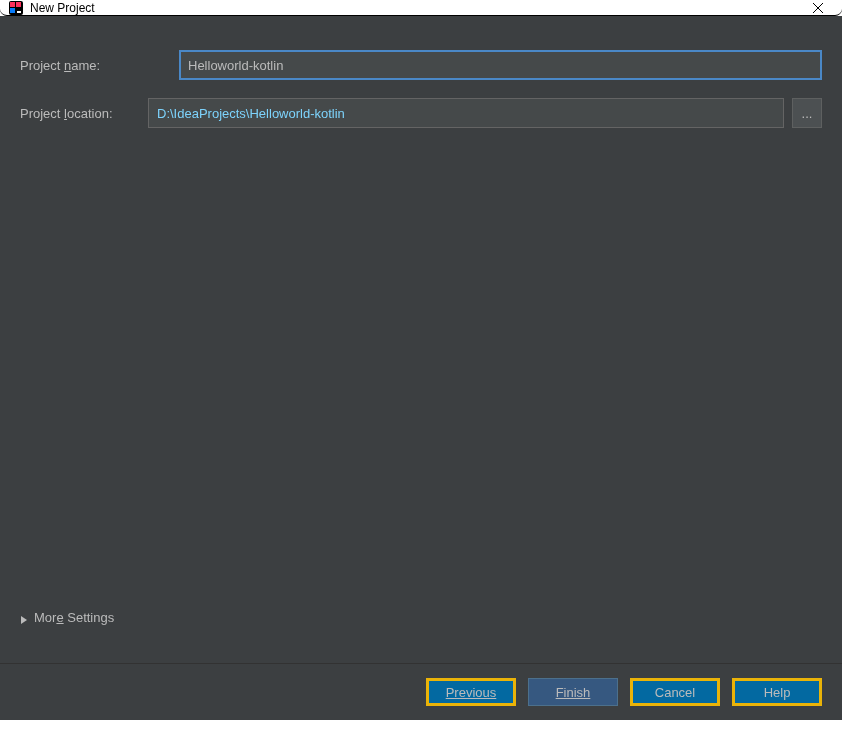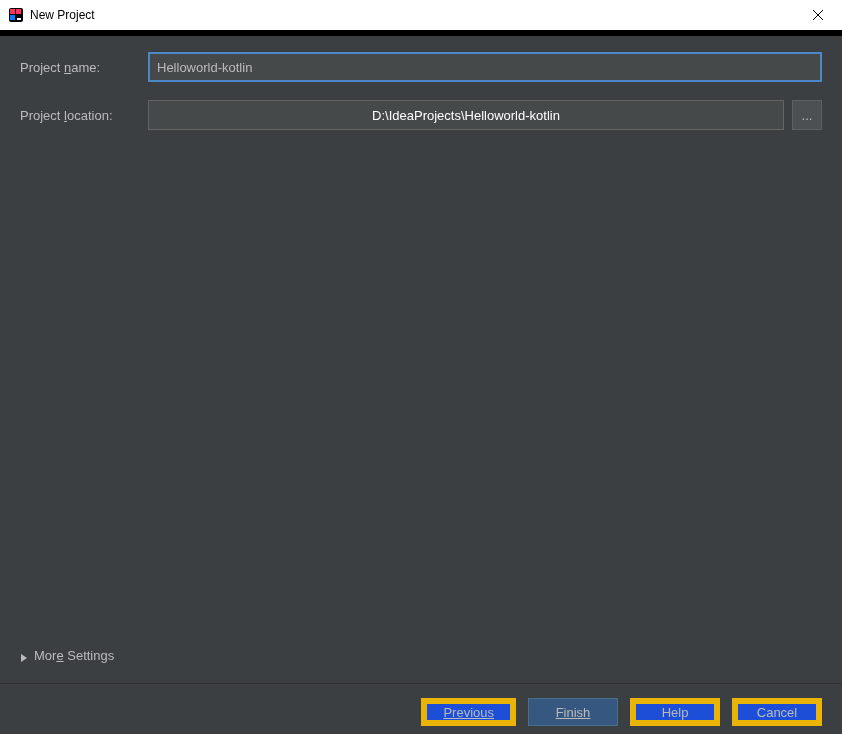--- a/index.html
+++ b/index.html
@@ -11,26 +11,27 @@
     body {
       width: 842px;
       height: 734px;
       background: #ffffff;
       font-family: "Segoe UI", Arial, sans-serif;
       font-size: 13px;
       overflow: hidden;
     }
     
     .titlebar {
-      height: 36px;
+      height: 16px;
       background: #ffffff;
       display: flex;
       align-items: center;
       padding: 0 8px;
-      border-bottom: 6px solid #000000;
+      border-bottom: 1px solid #000000;
+      border-radius: 7px;
     }
     
     .titlebar-icon {
       width: 16px;
       height: 16px;
       margin-right: 6px;
       display: inline-flex;
       align-items: center;
       justify-content: center;
     }
@@ -53,21 +54,21 @@
     
     .dialog-body {
       background: #3c3f41;
       height: calc(734px - 30px);
       display: flex;
       flex-direction: column;
       padding: 0;
     }
     
     .form-area {
-      padding: 16px 20px;
+      padding: 34px 20px;
       flex: 1;
       display: flex;
       flex-direction: column;
     }
     
     .form-row {
       display: flex;
       align-items: center;
       margin-bottom: 18px;
     }
@@ -98,26 +99,26 @@
       padding: 0 8px;
       font-size: 13px;
       font-family: inherit;
       outline: none;
     }
     
     .text-input.focused {
       border: 2px solid #4a88c7;
       background: #45494a;
       padding: 0 7px;
+      margin-left: 31px;
     }
     
     .text-input.readonly {
       background: #45494a;
-      color: #ffffff;
-      text-align: center;
+      color: #7dd3fc;
     }
     
     .browse-button {
       width: 30px;
       height: 30px;
       background: #4c5052;
       border: 1px solid #5e6060;
       color: #bbbbbb;
       display: flex;
       align-items: center;
@@ -154,22 +155,22 @@
       display: flex;
       justify-content: flex-end;
       gap: 12px;
       padding: 14px 20px;
       border-top: 1px solid #323232;
     }
     
     .btn {
       min-width: 90px;
       height: 28px;
-      background: #1d4ed8;
-      border: 6px solid #eab308;
+      background: #0369a1;
+      border: 3px solid #eab308;
       color: #bbbbbb;
       font-size: 13px;
       font-family: inherit;
       cursor: pointer;
       padding: 0 16px;
     }
     
     .btn.primary {
       background: #365880;
       border: 1px solid #4c708c;
@@ -246,16 +247,16 @@
 
   </div>
 
   <div class="button-bar">
     <button class="btn">
       <span class="mnemonic">Previous</span>
     </button>
     <button class="btn primary">
       <span class="mnemonic">Finish</span>
     </button>
+    <button class="btn">Cancel</button>
     <button class="btn">Help</button>
-    <button class="btn">Cancel</button>
   </div>
 </div>
 
 </body></html>

